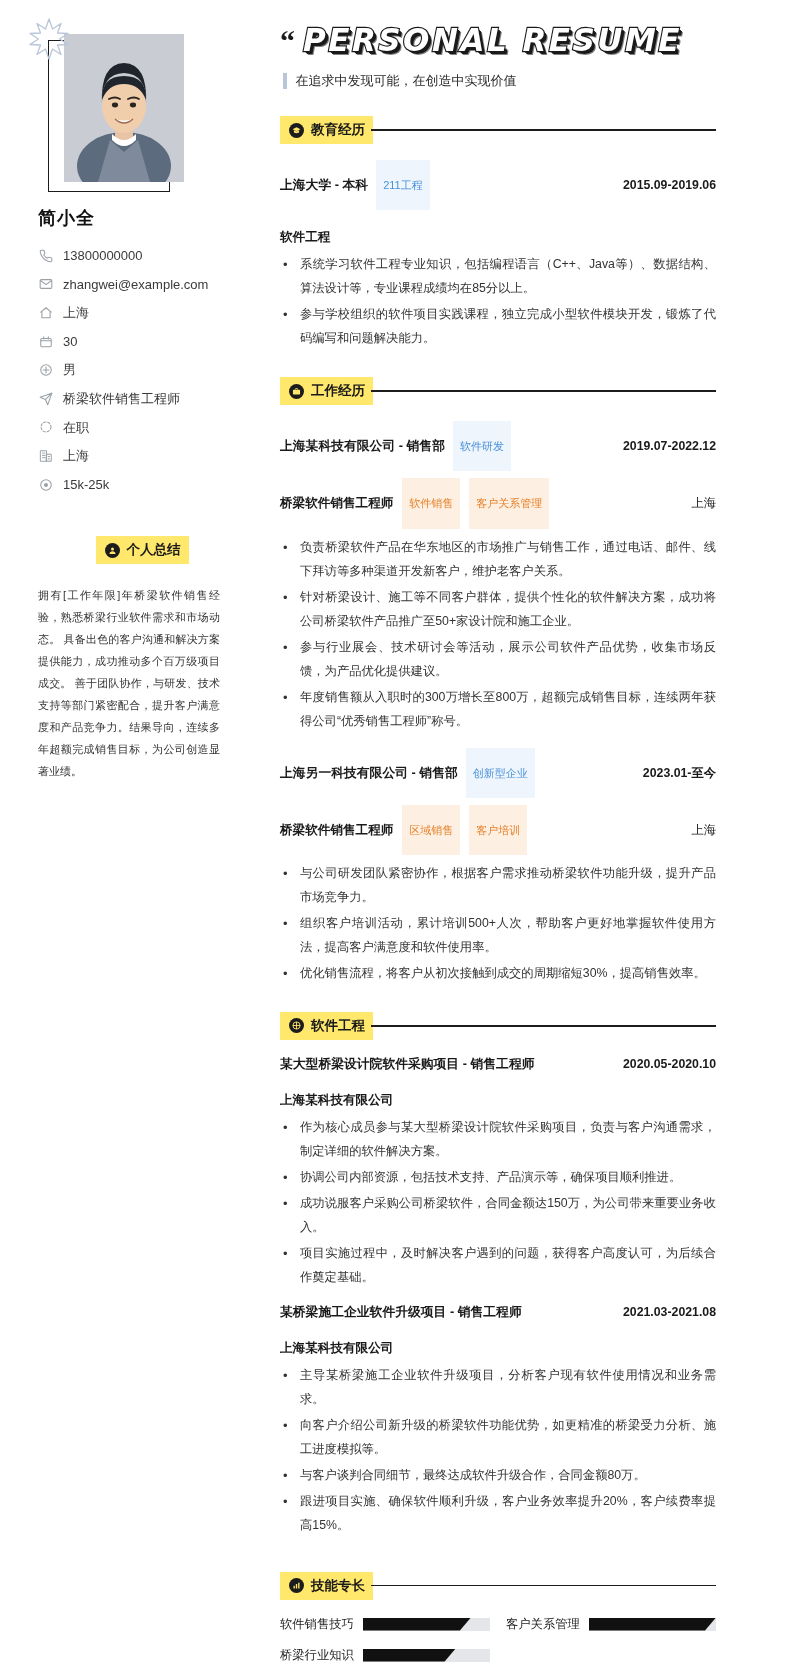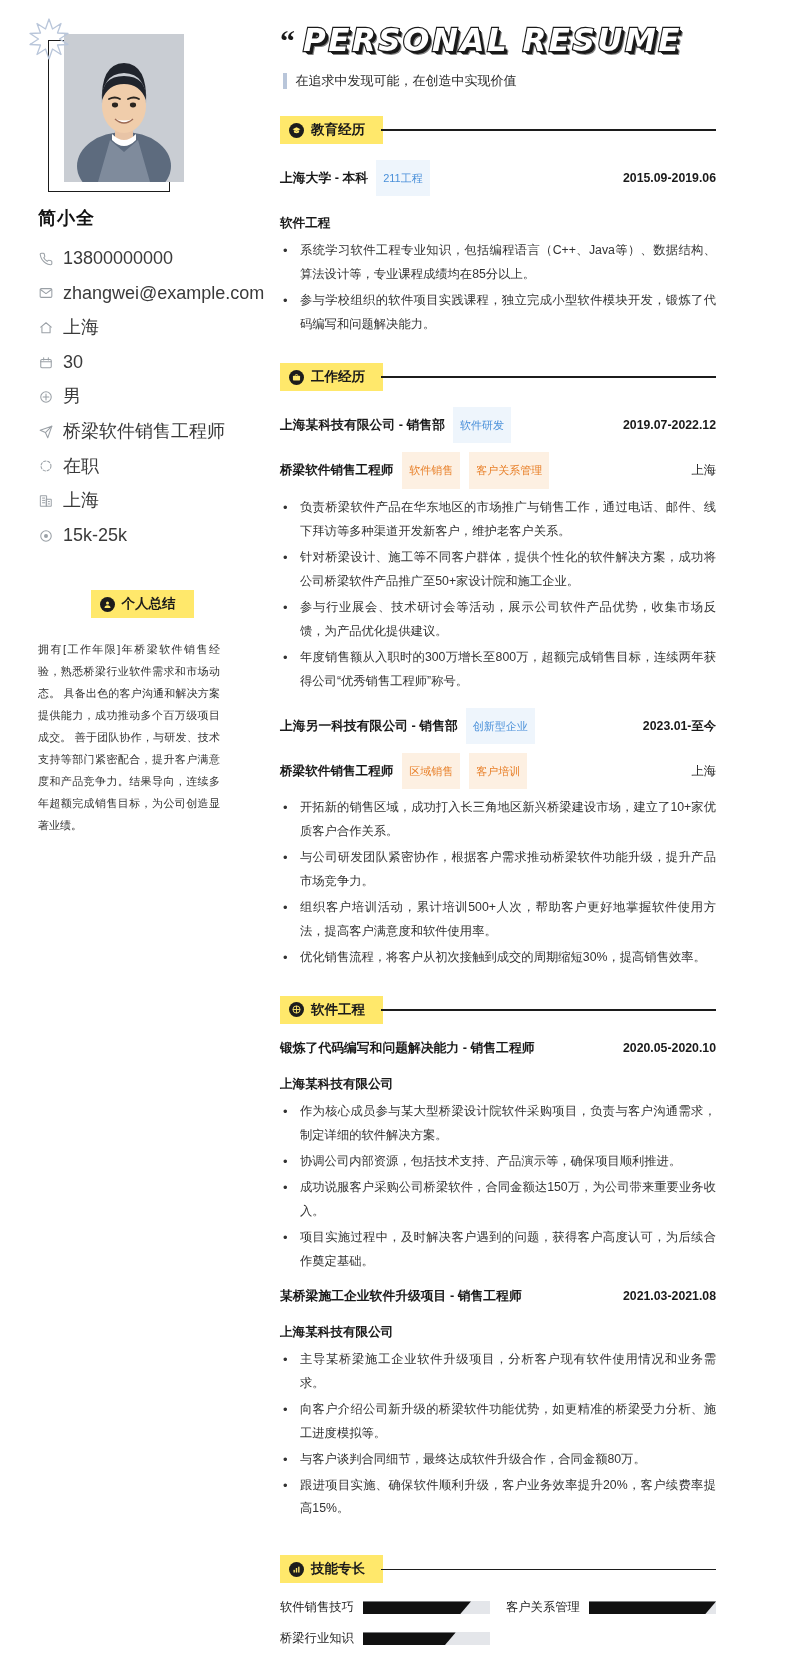--- a/index.html
+++ b/index.html
@@ -67,21 +67,21 @@
     letter-spacing: 1px;
     margin: 24px 0 18px 12px;
   }
 
   .info-list { margin-left: 12px; }
   .info-row {
     display: flex;
     align-items: center;
     gap: 10px;
     margin-bottom: 13px;
-    font-size: 18px;
+    font-size: 13px;
     color: #3a3a3a;
     line-height: 1.2;
   }
   .info-row .ic {
     width: 15px; height: 15px;
     flex: 0 0 15px;
     display: inline-flex;
     align-items: center;
     justify-content: center;
     color: #9aa0a6;
@@ -94,21 +94,21 @@
     display: flex;
     align-items: center;
     margin: 44px 0 18px 12px;
     flex-direction: column;
   }
   .badge {
     display: inline-flex;
     align-items: center;
     gap: 7px;
     background: #ffe86b;
-    padding: 5px 18px 5px 9px;
+    padding: 5px 8px 5px 9px;
     font-size: 13.5px;
     font-weight: 700;
     color: #1a1a1a;
     white-space: nowrap;
   }
   .badge .bic {
     width: 15px; height: 15px;
     border-radius: 50%;
     background: #1c1c1c;
     display: inline-flex;
@@ -239,21 +239,21 @@
     white-space: nowrap;
     margin-top: 12px;
   }
   .entry-loc {
     font-size: 12.3px;
     color: #1a1a1a;
     white-space: nowrap;
   }
   .tag {
     font-size: 11px;
-    padding: 11px 7px;
+    padding: 18px 7px;
     white-space: nowrap;
     line-height: 1.3;
   }
   .tag-blue { color: #4a90d9; background: #eef5fc; }
   .tag-orange { color: #e8802a; background: #fdf0e2; }
 
   ul.bullets { list-style: none; margin: 4px 0 0 0; }
   ul.bullets li {
     position: relative;
     padding-left: 20px;
@@ -555,21 +555,20 @@
       </div>
       <div class="entry-sub-row">
         <span class="entry-sub-left">
           <span class="entry-sub">桥梁软件销售工程师</span>
           <span class="tag tag-orange">区域销售</span>
           <span class="tag tag-orange">客户培训</span>
         </span>
         <span class="entry-loc">上海</span>
       </div>
       <ul class="bullets">
-        <li>开拓新的销售区域，成功打入长三角地区新兴桥梁建设市场，建立了10+家优质客户合作关系。</li>
         <li>与公司研发团队紧密协作，根据客户需求推动桥梁软件功能升级，提升产品市场竞争力。</li>
         <li>组织客户培训活动，累计培训500+人次，帮助客户更好地掌握软件使用方法，提高客户满意度和软件使用率。</li>
         <li>优化销售流程，将客户从初次接触到成交的周期缩短30%，提高销售效率。</li>
       </ul>
     </div>
 
     <div class="main-sec-head">
       <span class="badge">
         <span class="bic">
           <svg viewBox="0 0 24 24" fill="none" stroke="#ffe86b" stroke-width="2.4">
@@ -578,21 +577,21 @@
             </svg>
         </span>
         <span>软件工程</span>
       </span>
       <span class="rule"></span>
     </div>
 
     <div class="entry">
       <div class="entry-top">
         <span class="entry-left">
-          <span class="entry-title">锻炼了代码编写和问题解决能力 - 销售工程师</span>
+          <span class="entry-title">某大型桥梁设计院软件采购项目 - 销售工程师</span>
         </span>
         <span class="entry-date">2020.05-2020.10</span>
       </div>
       <div class="entry-sub-row">
         <span class="entry-sub-left">
           <span class="entry-sub">上海某科技有限公司</span>
         </span>
       </div>
       <ul class="bullets">
         <li>作为核心成员参与某大型桥梁设计院软件采购项目，负责与客户沟通需求，制定详细的软件解决方案。</li>

